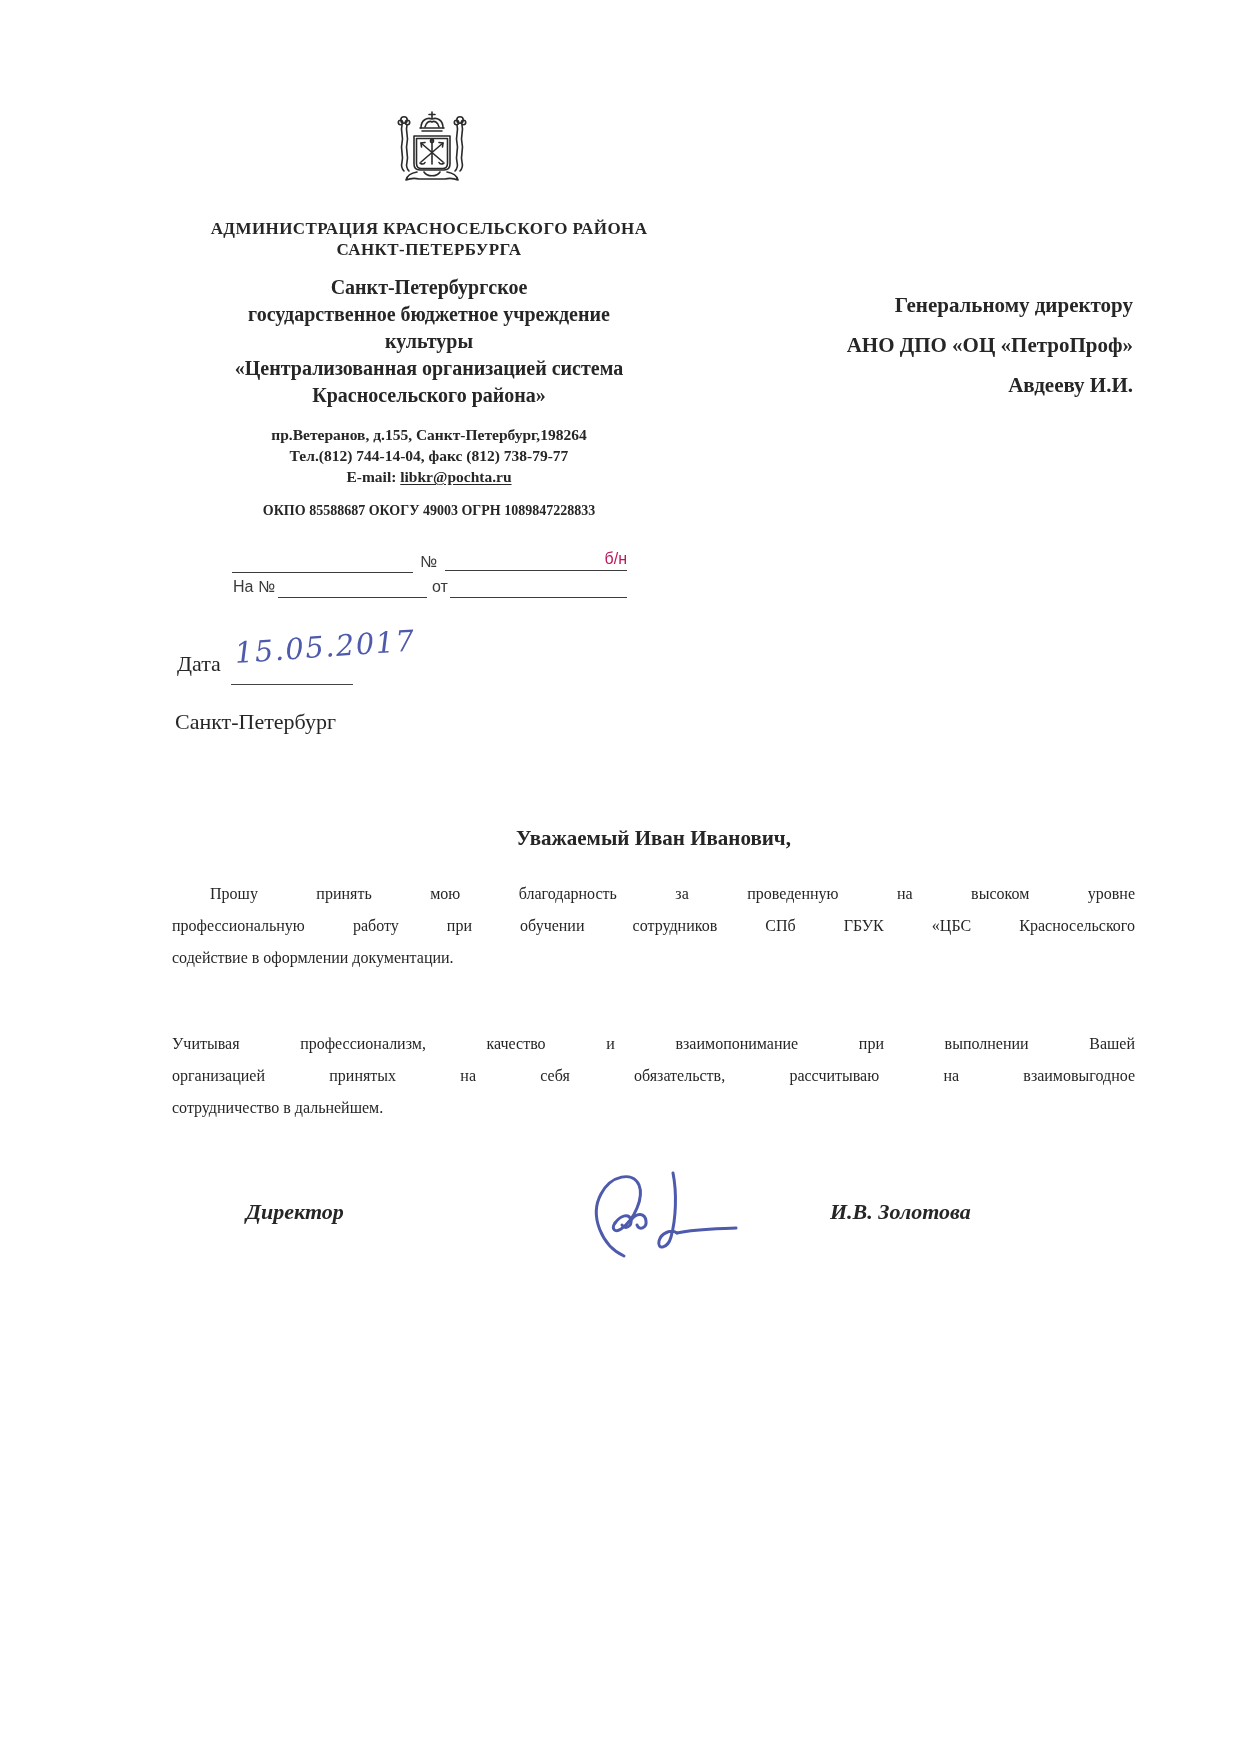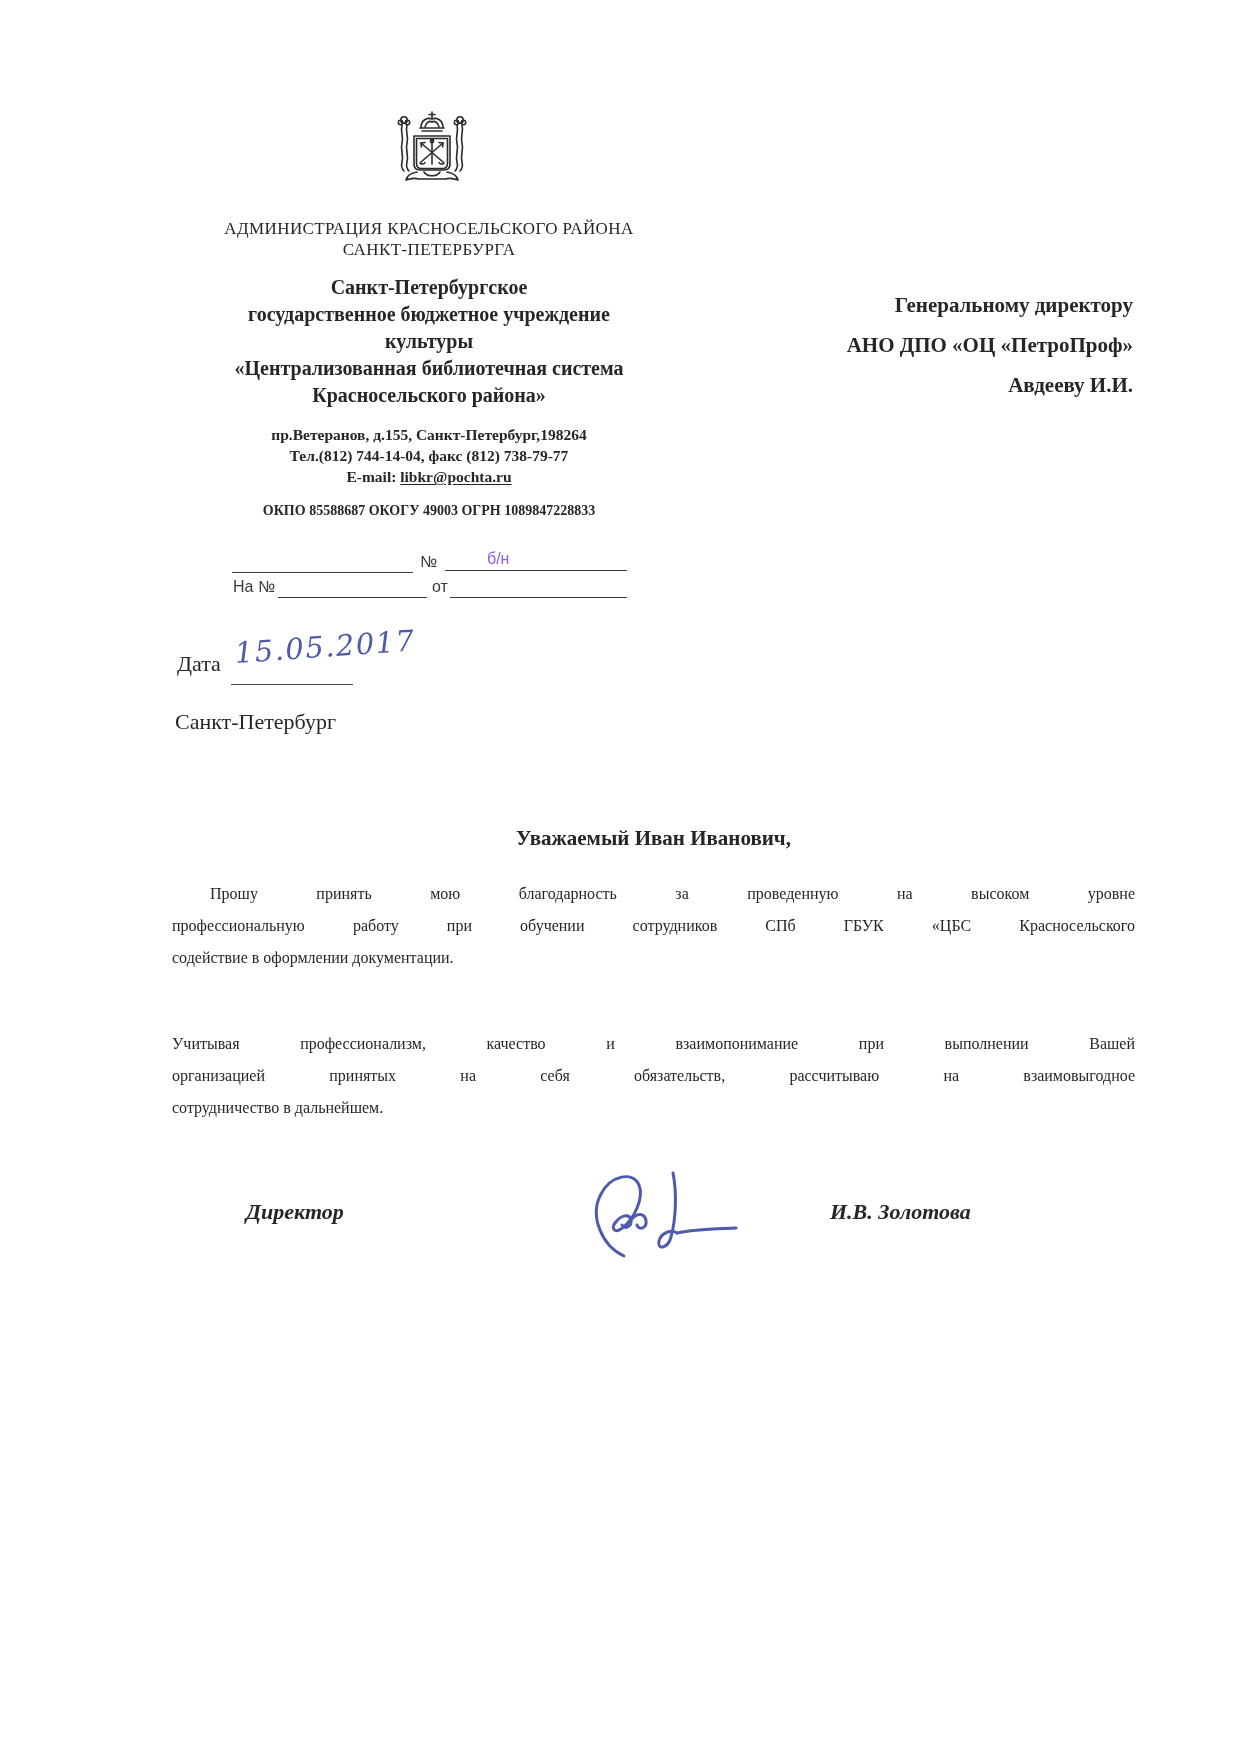--- a/index.html
+++ b/index.html
@@ -12,21 +12,21 @@
     font-family:"Liberation Serif","DejaVu Serif",serif;
     color:#262626;
   }
   .abs { position:absolute; }
 
   
   .center-col { position:absolute; left:129px; width:600px; text-align:center; }
 
   #crest { left:387px; top:110px; width:90px; height:84px; }
 
-  #admin-block { top:218px; font-size:17px; line-height:21px; letter-spacing:.4px; }
+  #admin-block { top:218px; font-size:17px; line-height:21px; letter-spacing:.4px;font-weight:bold; }
 
   #org-block { top:274px; font-size:20px; font-weight:bold; line-height:27px; }
 
   #contact-block { top:424px; font-size:15.5px; font-weight:bold; line-height:21px; }
   .email-addr { text-decoration:underline; text-underline-offset:2px; }
 
   #codes-block { top:500px; font-size:14px; font-weight:bold; line-height:21px; }
 
   #addressee-block {
     right:107px; top:285px; text-align:right;
@@ -38,21 +38,21 @@
     position:absolute;
     font-family:"Liberation Sans","DejaVu Sans",sans-serif;
     font-size:16px; color:#3a3a3a; line-height:18px;
   }
   .ref-line { position:absolute; border-bottom:1.6px solid #3c3c3c; }
   #ref-line-1a { left:232px; top:556px; width:181px; height:16px; }
   #ref-no      { left:420px; top:553px; }
   #ref-line-1b {
     left:445px; top:550px; width:182px; height:21px;
     font-family:"Liberation Sans","DejaVu Sans",sans-serif;
-    font-size:16px; color:#8b5cf6; padding-left:42px; box-sizing:border-box;
+    font-size:16px; color:#be185d; padding-left:42px; box-sizing:border-box;text-align:right;
   }
   #ref-onno    { left:233px; top:578px; }
   #ref-line-2a { left:278px; top:580px; width:149px; height:17px; }
   #ref-ot      { left:432px; top:578px; }
   #ref-line-2b { left:450px; top:580px; width:177px; height:17px; }
 
   #date-label { left:177px; top:651px; font-size:22px; }
   #date-line  { left:231px; top:664px; width:122px; height:20px; border-bottom:1.8px solid #444; }
   #date-value {
     left:236px; top:636px;
@@ -115,21 +115,21 @@
 
   <div class="center-col" id="admin-block">
     <div>АДМИНИСТРАЦИЯ КРАСНОСЕЛЬСКОГО РАЙОНА</div>
     <div>САНКТ-ПЕТЕРБУРГА</div>
   </div>
 
   <div class="center-col" id="org-block">
     <div>Санкт-Петербургское</div>
     <div>государственное бюджетное учреждение</div>
     <div>культуры</div>
-    <div>«Централизованная библиотечная система</div>
+    <div>«Централизованная организацией система</div>
     <div>Красносельского района»</div>
   </div>
 
   <div class="abs" id="addressee-block">
     <div>Генеральному директору</div>
     <div>АНО ДПО «ОЦ «ПетроПроф»</div>
     <div>Авдееву И.И.</div>
   </div>
 
   <div class="center-col" id="contact-block">

